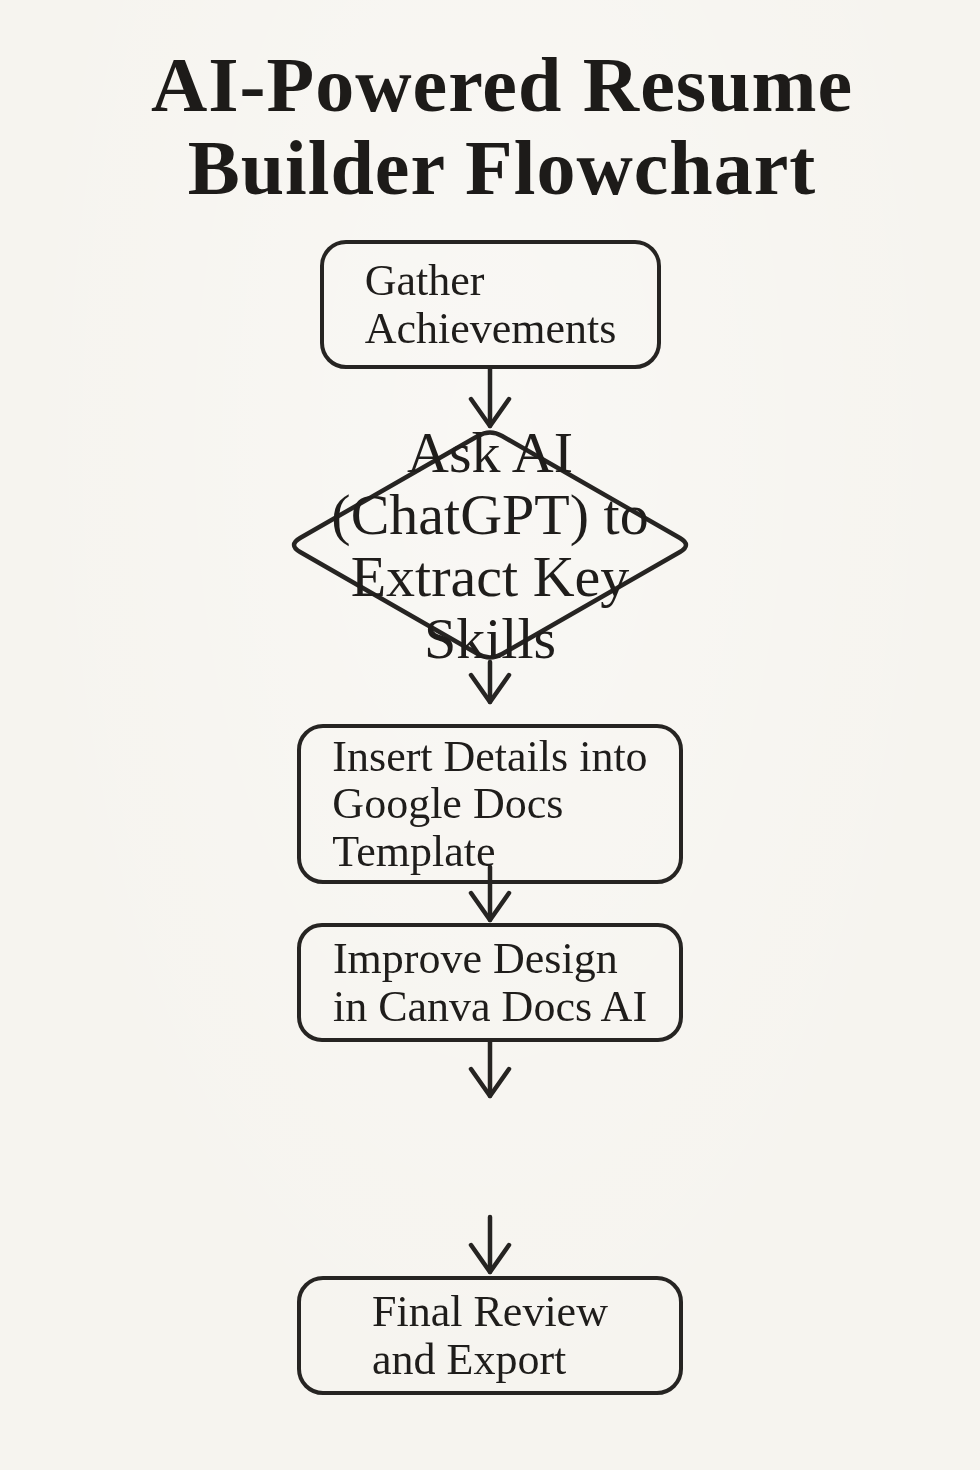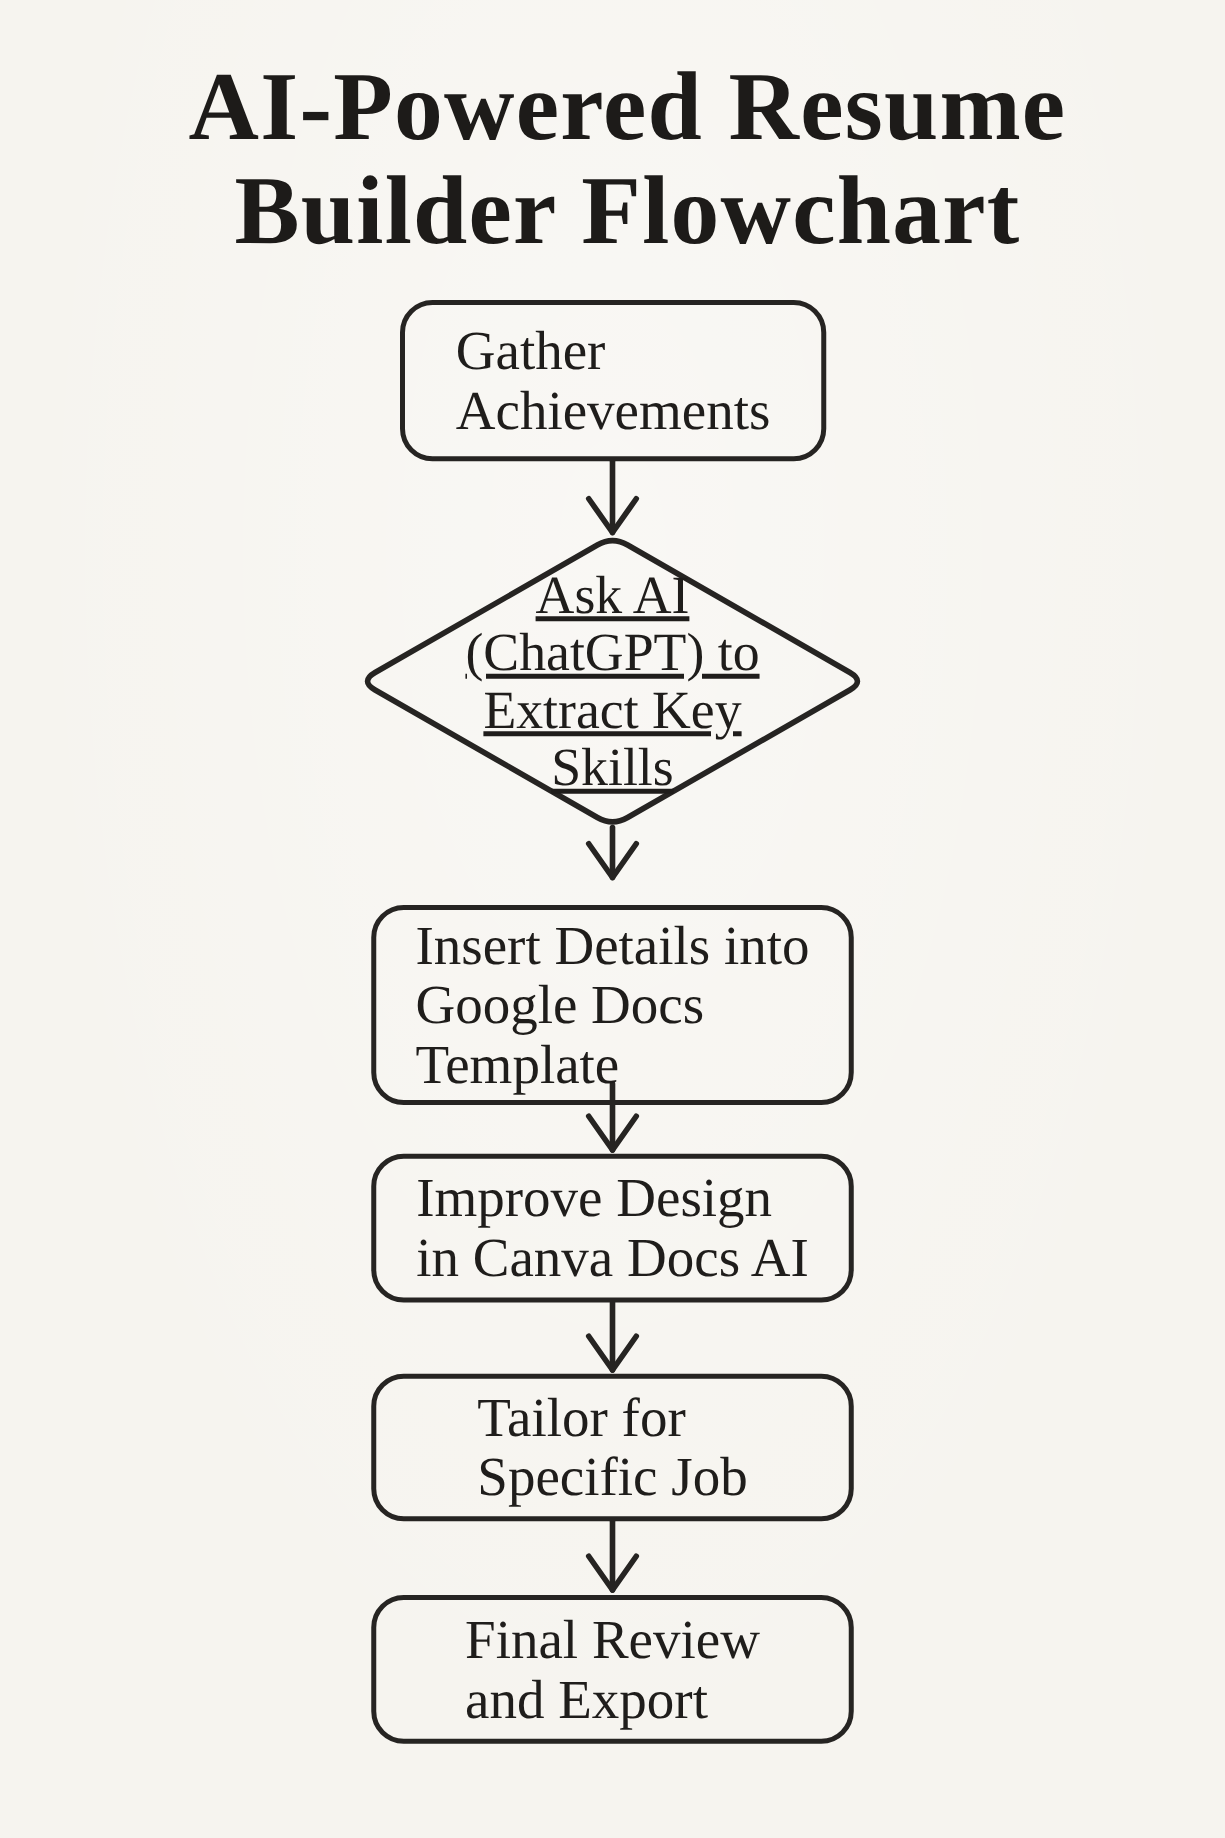--- a/index.html
+++ b/index.html
@@ -59,24 +59,23 @@
     color: #1f1d1b;
   }
 
   .diamond-label {
     position: absolute;
     display: flex;
     align-items: center;
     justify-content: center;
     text-align: center;
     white-space: pre-line;
-    font-size: 43px;
+    font-size: 58px;
     line-height: 1.07;
     color: #1f1d1b;
-    text-decoration: underline;
   }
 </style>
 </head>
 <body>
 
 <div class="page">
 
   <div class="title">AI-Powered Resume
 Builder Flowchart</div>
 
@@ -123,22 +122,20 @@
 
   <div class="diamond-label" style="left:330px; top:453px; width:320px; height:186px;">Ask AI
 (ChatGPT) to
 Extract Key
 Skills</div>
 
   <div class="node" style="left:297px; top:724px; width:386px; height:160px;">Insert Details into
 Google Docs
 Template</div>
 
-  <div class="node" style="left:297px; top:923px; width:386px; height:119px;">Improve Design
+  <div class="node" style="left:297px; top:923px; width:386px; height:119px;border-radius:25px;">Improve Design
 in Canva Docs AI</div>
 
-  <div class="node" style="left:297px; top:1099px; width:386px; height:118px;">Tailor for
-Specific Job</div>
 
   <div class="node" style="left:297px; top:1276px; width:386px; height:119px;">Final Review
 and Export</div>
 
 </div>
 
 </body></html>

